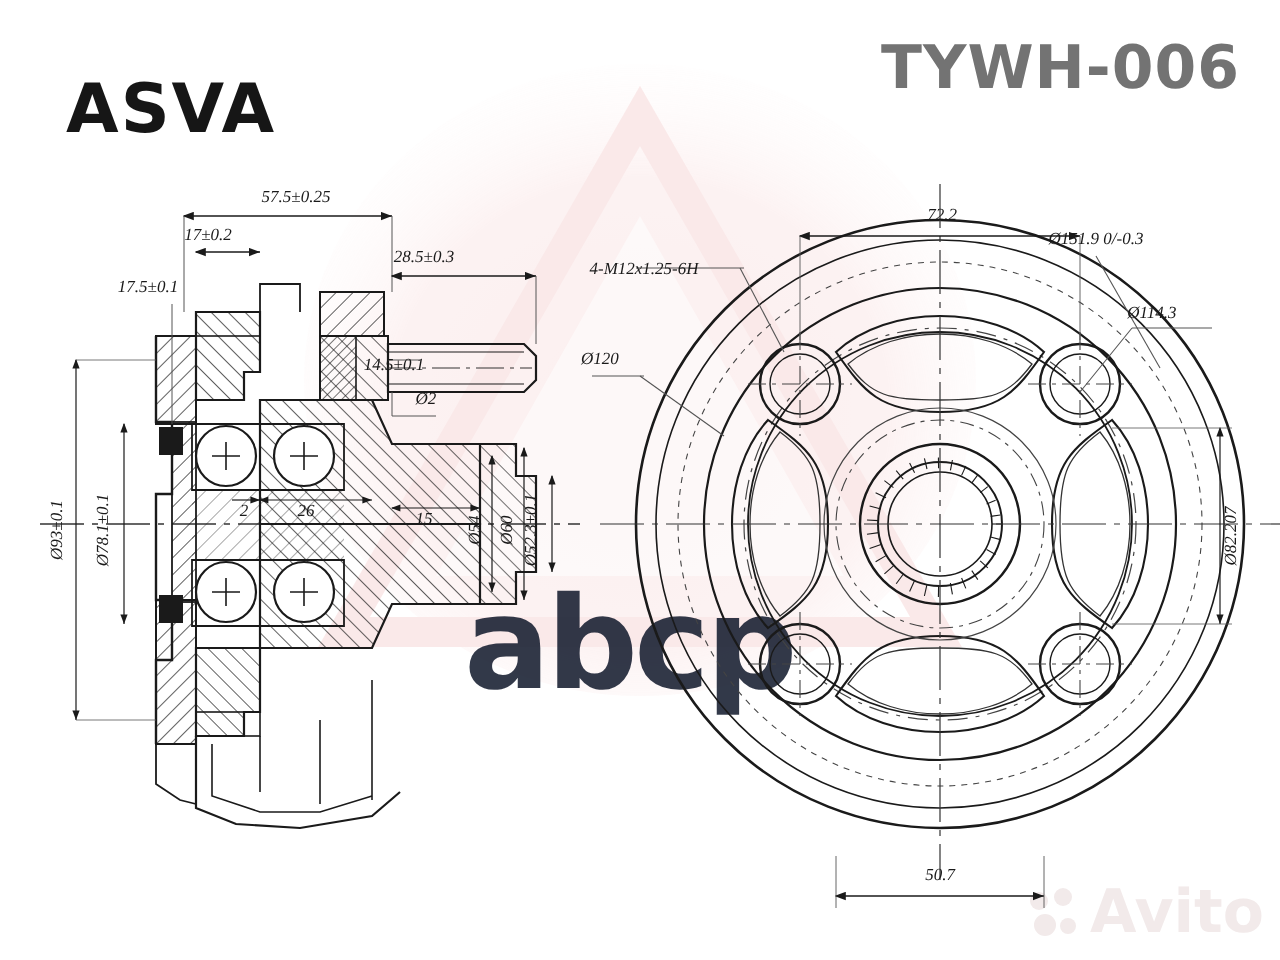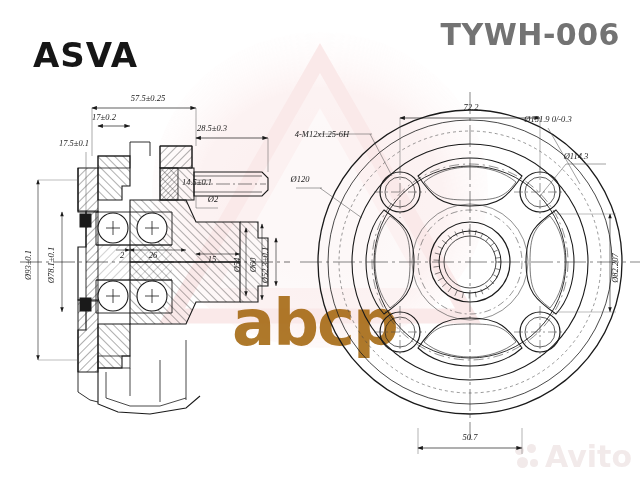--- a/index.html
+++ b/index.html
@@ -11,21 +11,21 @@
     position:relative;
   }
   #sheet{position:absolute;left:0;top:0;width:640px;height:480px;background:#fff;}
 
   
   .wm{position:absolute;pointer-events:none;}
   #wm-triangle{left:150px;top:30px;width:340px;height:320px;opacity:.30;}
   #wm-abcp{
     left:232px;top:286px;
     font-size:64px;font-weight:700;letter-spacing:-2px;
-    color:#a16207;opacity:.85;font-family:"DejaVu Sans",sans-serif;
+    color:#0f172a;opacity:.85;font-family:"DejaVu Sans",sans-serif;
   }
   #wm-avito{
     right:8px;bottom:6px;
     font-size:30px;font-weight:700;color:#f2eaea;
     font-family:"DejaVu Sans",sans-serif;
     display:flex;align-items:center;gap:4px;
   }
   #wm-avito .dots{display:inline-block;width:26px;height:26px;position:relative;}
   #wm-avito .dots i{position:absolute;background:#f2eaea;border-radius:50%;display:block;}
   #wm-avito .dots i:nth-child(1){width:9px;height:9px;left:0;top:2px;}

